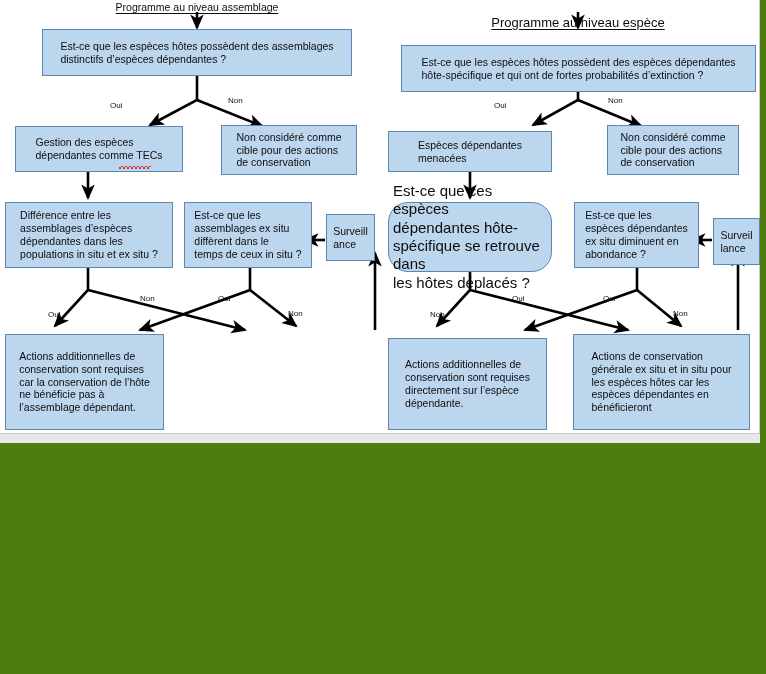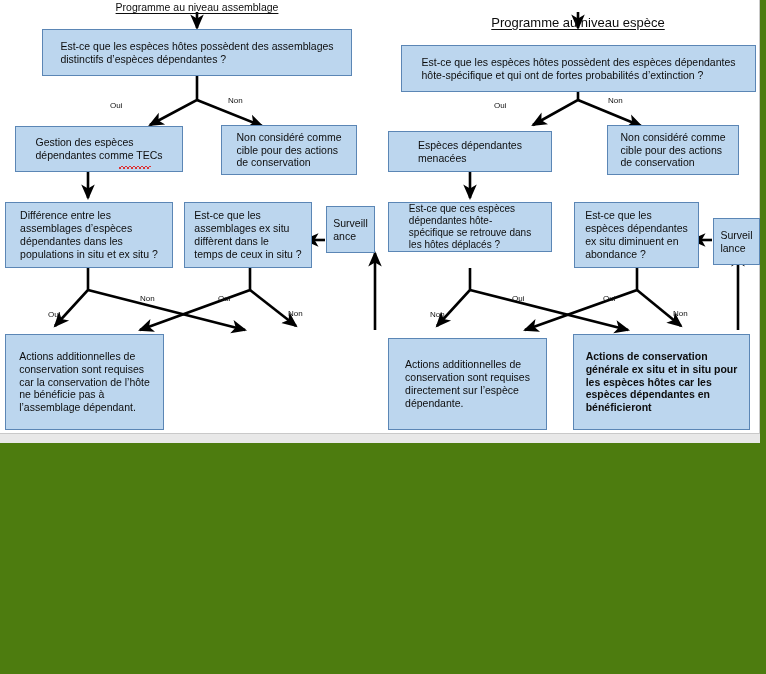--- a/index.html
+++ b/index.html
@@ -121,59 +121,59 @@
   <div class="node" style="left:5px;top:202px;width:168px;height:66px;font-size:10.5px;">Différence entre les
 assemblages d’espèces
 dépendantes dans les
 populations in situ et ex situ ?</div>
 
   <div class="node" style="left:184px;top:202px;width:128px;height:66px;font-size:10.5px;">Est-ce que les
 assemblages ex situ
 diffèrent dans le
 temps de ceux in situ ?</div>
 
-  <div class="node" style="left:326px;top:206px;width:49px;height:47px;font-size:10.5px;">Surveill
+  <div class="node" style="left:326px;top:214px;width:49px;height:47px;font-size:10.5px;">Surveill
 ance</div>
 
   <div class="node" style="left:5px;top:334px;width:159px;height:96px;font-size:10.5px;">Actions additionnelles de
 conservation sont requises
 car la conservation de l’hôte
 ne bénéficie pas à
 l’assemblage dépendant.</div>
 
 
   <div class="node" style="left:401px;top:29px;width:355px;height:47px;font-size:10.5px;margin-top:16px;">Est-ce que les espèces hôtes possèdent des espèces dépendantes
 hôte-spécifique et qui ont de fortes probabilités d’extinction ?</div>
 
   <div class="node" style="left:607px;top:125px;width:132px;height:50px;font-size:10.5px;">Non considéré comme
 cible pour des actions
 de conservation</div>
 
   <div class="node" style="left:388px;top:131px;width:164px;height:41px;font-size:10.5px;">Espèces dépendantes
 menacées</div>
 
-  <div class="node" style="left:388px;top:202px;width:164px;height:50px;font-size:10px;">Est-ce que ces espèces
+  <div class="node" style="left:388px;top:202px;width:164px;height:70px;font-size:15px;border-radius:20px;">Est-ce que ces espèces
 dépendantes hôte-
 spécifique se retrouve dans
 les hôtes déplacés ?</div>
 
   <div class="node" style="left:574px;top:202px;width:125px;height:66px;font-size:10.5px;">Est-ce que les
 espèces dépendantes
 ex situ diminuent en
 abondance ?</div>
 
   <div class="node" style="left:713px;top:218px;width:47px;height:47px;font-size:10.5px;">Surveil
 lance</div>
 
   <div class="node" style="left:388px;top:338px;width:159px;height:92px;font-size:10.5px;">Actions additionnelles de
 conservation sont requises
 directement sur l’espèce
 dépendante.</div>
 
-  <div class="node" style="left:573px;top:334px;width:177px;height:96px;font-size:10.5px;font-weight:bold;">Actions de conservation
+  <div class="node" style="left:573px;top:334px;width:177px;height:96px;font-size:10.5px;">Actions de conservation
 générale ex situ et in situ pour
 les espèces hôtes car les
 espèces dépendantes en
 bénéficieront</div>
 
   <div class="elabel" style="left:110px;top:101px;">Oui</div>
   <div class="elabel" style="left:228px;top:96px;">Non</div>
 
   <div class="elabel" style="left:48px;top:310px;">Oui</div>
   <div class="elabel" style="left:140px;top:294px;">Non</div>

